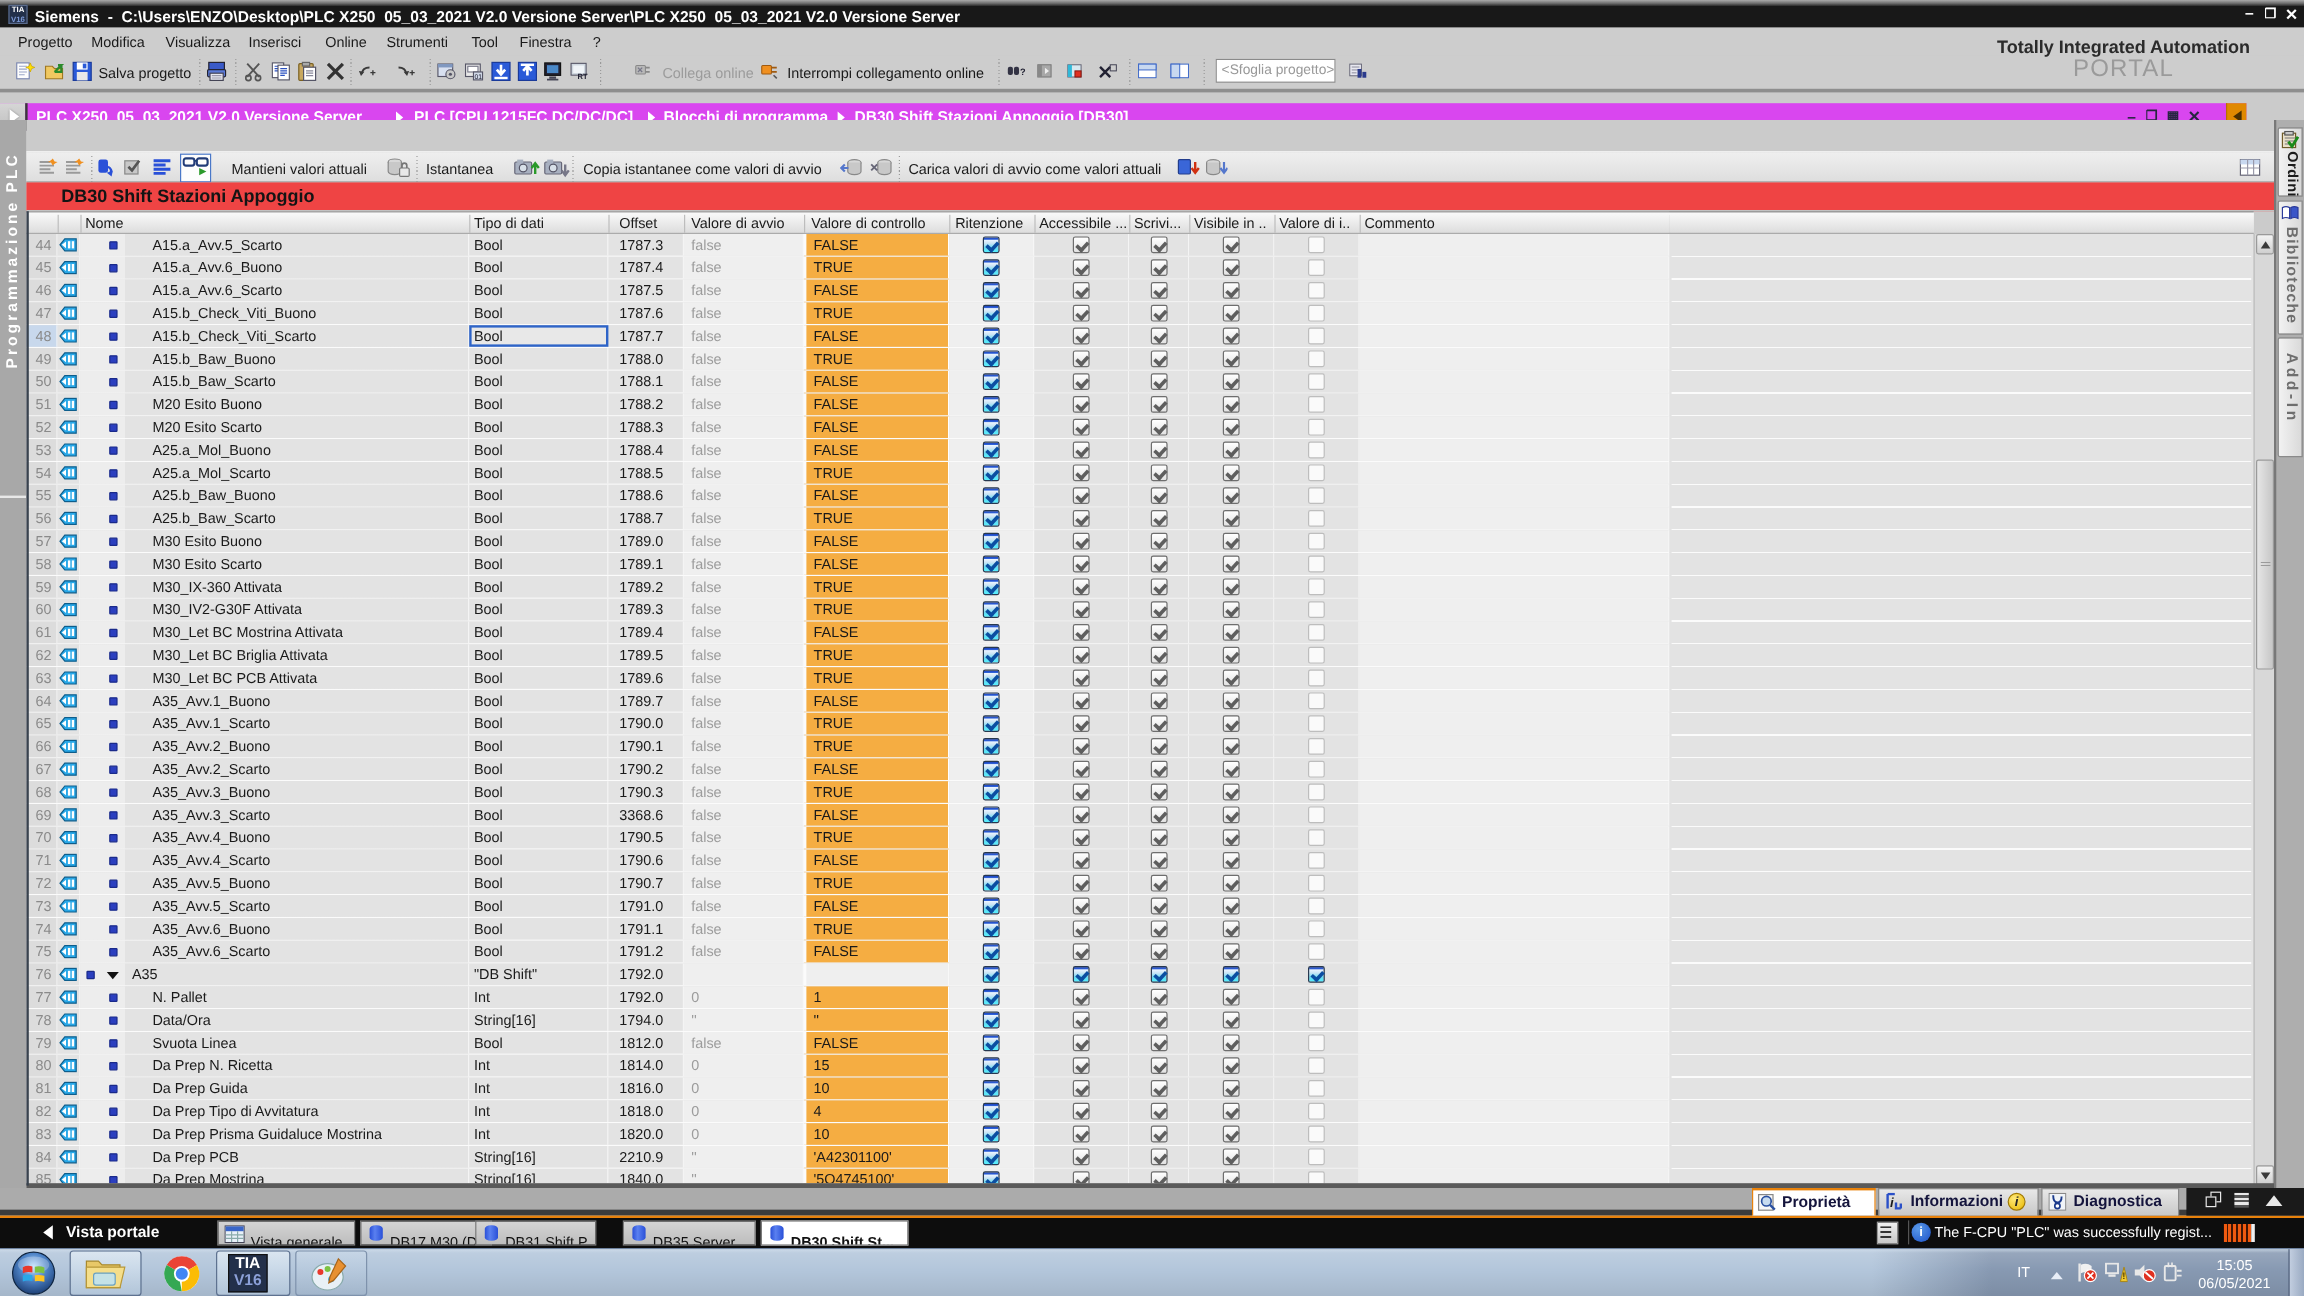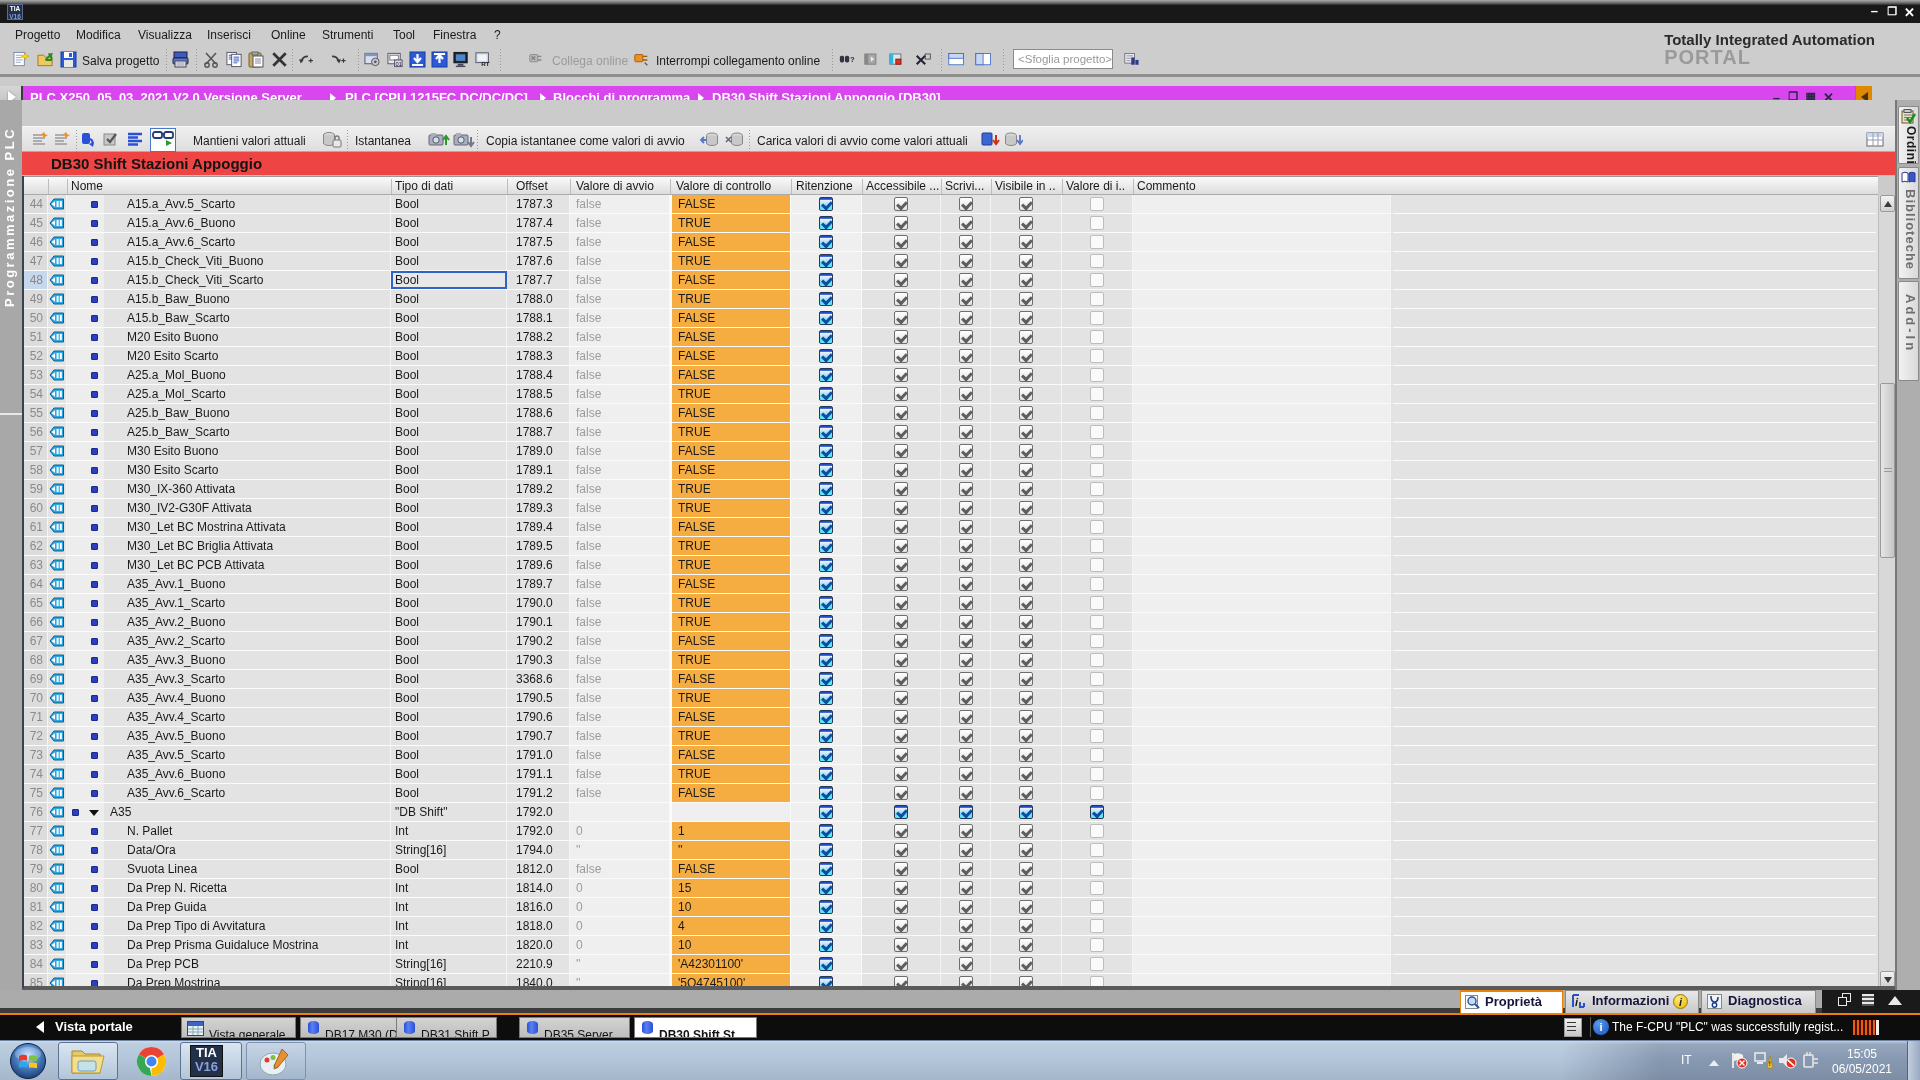--- a/index.html
+++ b/index.html
@@ -12,23 +12,23 @@
 .wbtn{position:absolute;top:0;color:#fff;font-size:13px;font-weight:bold}
 
 #menubar{position:absolute;left:0;top:23px;width:1920px;height:23px;background:#CDCDCD;color:#1A1A1A;font-size:12px}
 #menubar span{position:absolute;top:5px}
 
 #toolbar{position:absolute;left:0;top:46px;width:1920px;height:28px;background:#CDCDCD}
 #toolbar .lbl{position:absolute;top:8px;font-size:12px;color:#1A1A1A}
 #toolbar .lblg{position:absolute;top:8px;font-size:12px;color:#9B9B9B}
 .tsep{position:absolute;top:3px;width:1px;height:22px;background:repeating-linear-gradient(180deg,#9A9A9A 0 1px,transparent 1px 3px)}
 .ico{position:absolute;top:4px;width:17px;height:19px}
-#tia-right{position:absolute;right:45px;top:31px;text-align:left}
+#tia-right{position:absolute;right:45px;top:31px;text-align:center}
 #tia-right .l1{font-size:15px;font-weight:bold;color:#2B2B2B;letter-spacing:0px}
-#tia-right .l2{font-size:20px;font-weight:bold;color:#9A9A9A;margin-top:-2px;letter-spacing:1px}
+#tia-right .l2{font-size:20px;font-weight:normal;color:#9A9A9A;margin-top:-2px;letter-spacing:1px}
 #tbline{position:absolute;left:0;top:74px;width:1920px;height:3px;background:#8E8E8E}
 
 #crumb{position:absolute;left:0;top:86px;width:1872px;height:23px;background:#d946ef}
 #crumb .box{position:absolute;left:0;top:0;width:23px;height:23px;background:linear-gradient(180deg,#D6D6D6,#BFBFBF);border-right:2px solid #3A3A3A}
 #crumb .box:after{content:"";position:absolute;left:8px;top:5px;border-left:8px solid #fff;border-top:6px solid transparent;border-bottom:6px solid transparent;filter:drop-shadow(0 0 1px #00000055)}
 #crumb .t{position:absolute;top:4px;color:#fff;font-size:13px;font-weight:bold;white-space:pre}
 #crumb .ar{position:absolute;top:7px;width:0;height:0;border-left:6px solid #fff;border-top:5px solid transparent;border-bottom:5px solid transparent}
 #crumb .wc{position:absolute;top:4px;color:#262640;font-size:13px;font-weight:bold}
 #crumb .colbtn{position:absolute;right:0px;top:0;width:17px;height:23px;background:#E08900;border-left:1px solid #B87200}
 #crumb .colbtn:after{content:"";position:absolute;left:5px;top:6px;border-right:7px solid #4A3000;border-top:5px solid transparent;border-bottom:5px solid transparent}
@@ -121,20 +121,21 @@
 .tbtn{position:absolute;top:1px;width:60px;height:38px;border:1px solid #7E92AC;border-radius:3px;background:linear-gradient(180deg,#D2E0EE66,#9EB4CC66)}
 .tbtn.act{background:linear-gradient(180deg,#E8F1F8AA,#B8CCE0AA);border-color:#5E7290}
 #tray{position:absolute;top:0;height:40px;color:#fff;font-size:12px}
 .clock{position:absolute;left:1827px;color:#fff;font-size:12px;text-align:center;width:70px}
 </style></head>
 <body>
 
 <div id="titlebar">
   <div class="edge"></div>
   <div id="tiaico">TIA<span>V16</span></div>
+  <div class="txt">Siemens  -  C:\Users\ENZO\Desktop\PLC X250  05_03_2021 V2.0 Versione Server\PLC X250  05_03_2021 V2.0 Versione Server</div>
   <div class="wbtn" style="right:42px;top:3px">–</div>
   <div class="wbtn" style="right:23px;top:5px;font-size:11px">❐</div>
   <div class="wbtn" style="right:5px;top:5px">✕</div>
 </div>
 
 <div id="menubar">
   <span style="left:15px">Progetto</span>
     <span style="left:76px">Modifica</span>
   <span style="left:138px">Visualizza</span>
     <span style="left:207px">Inserisci</span>

